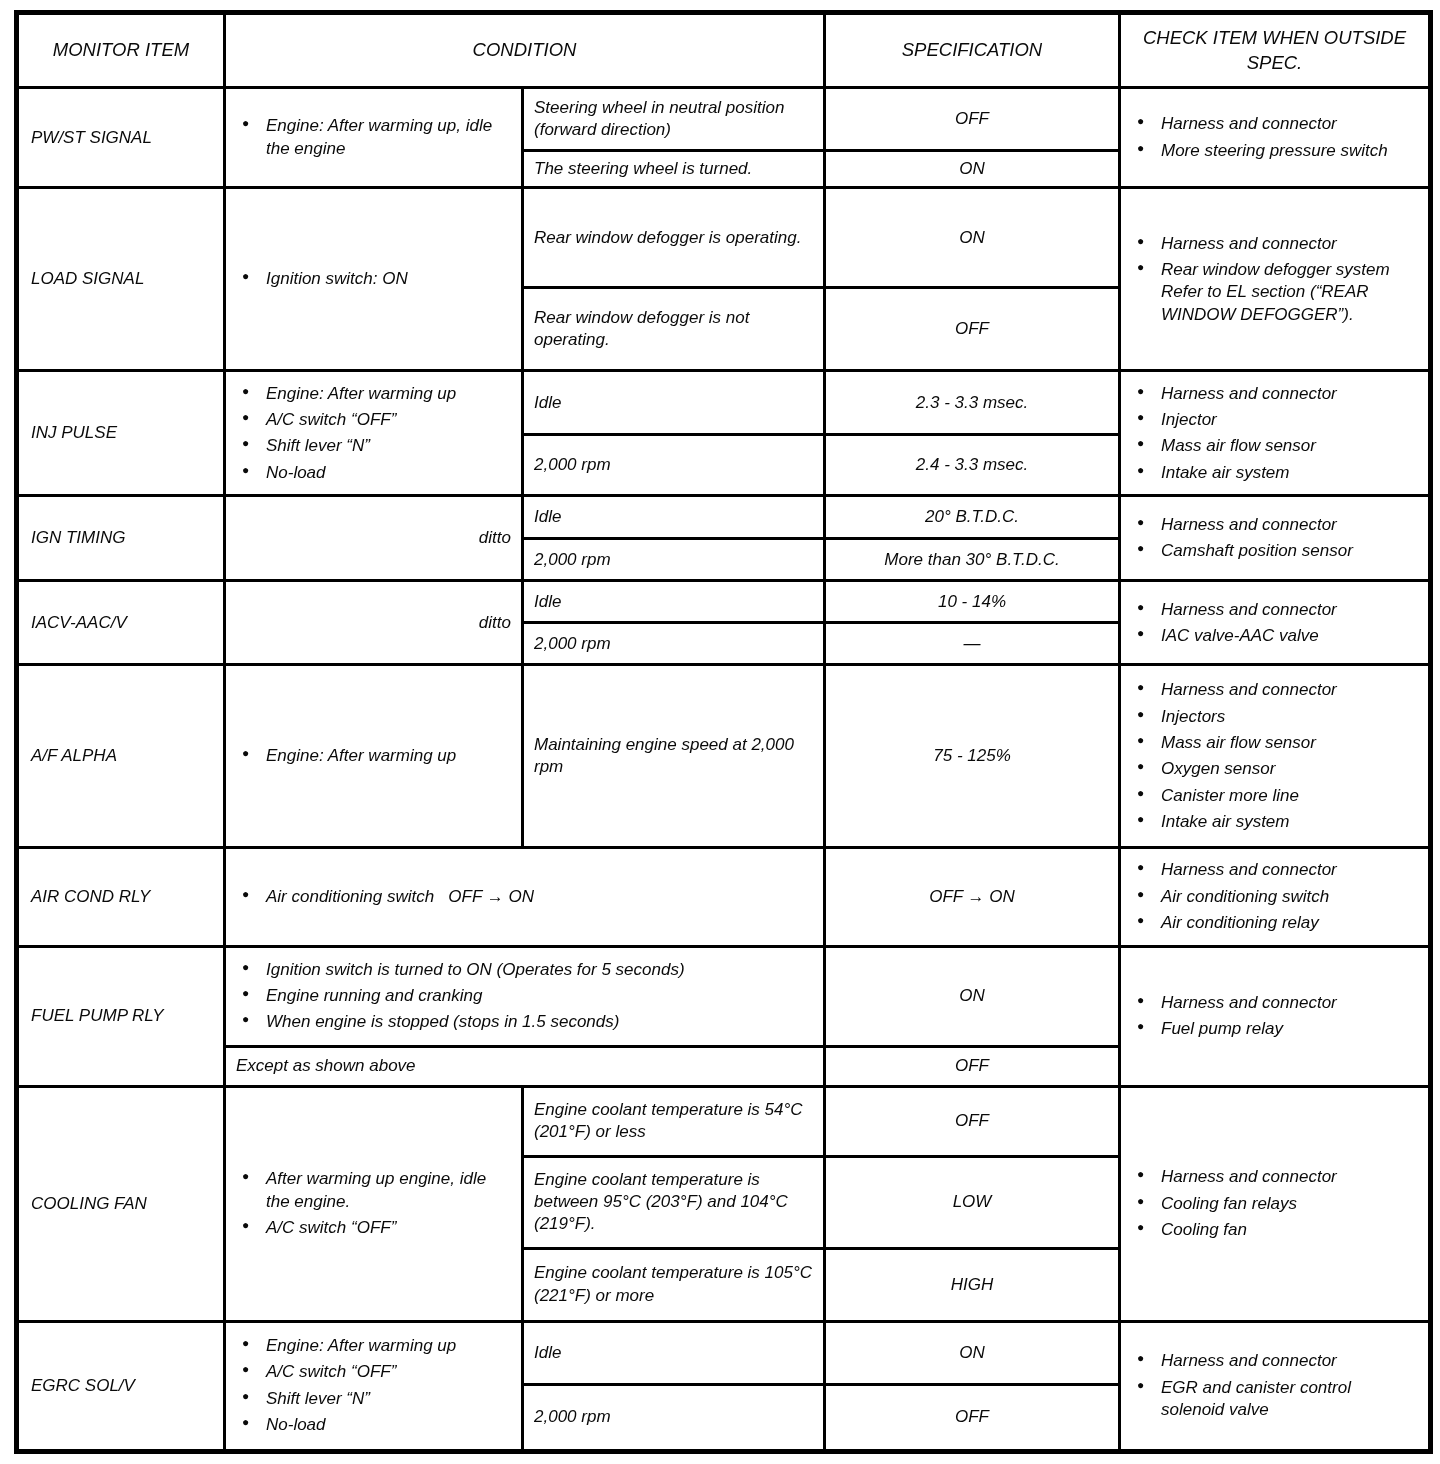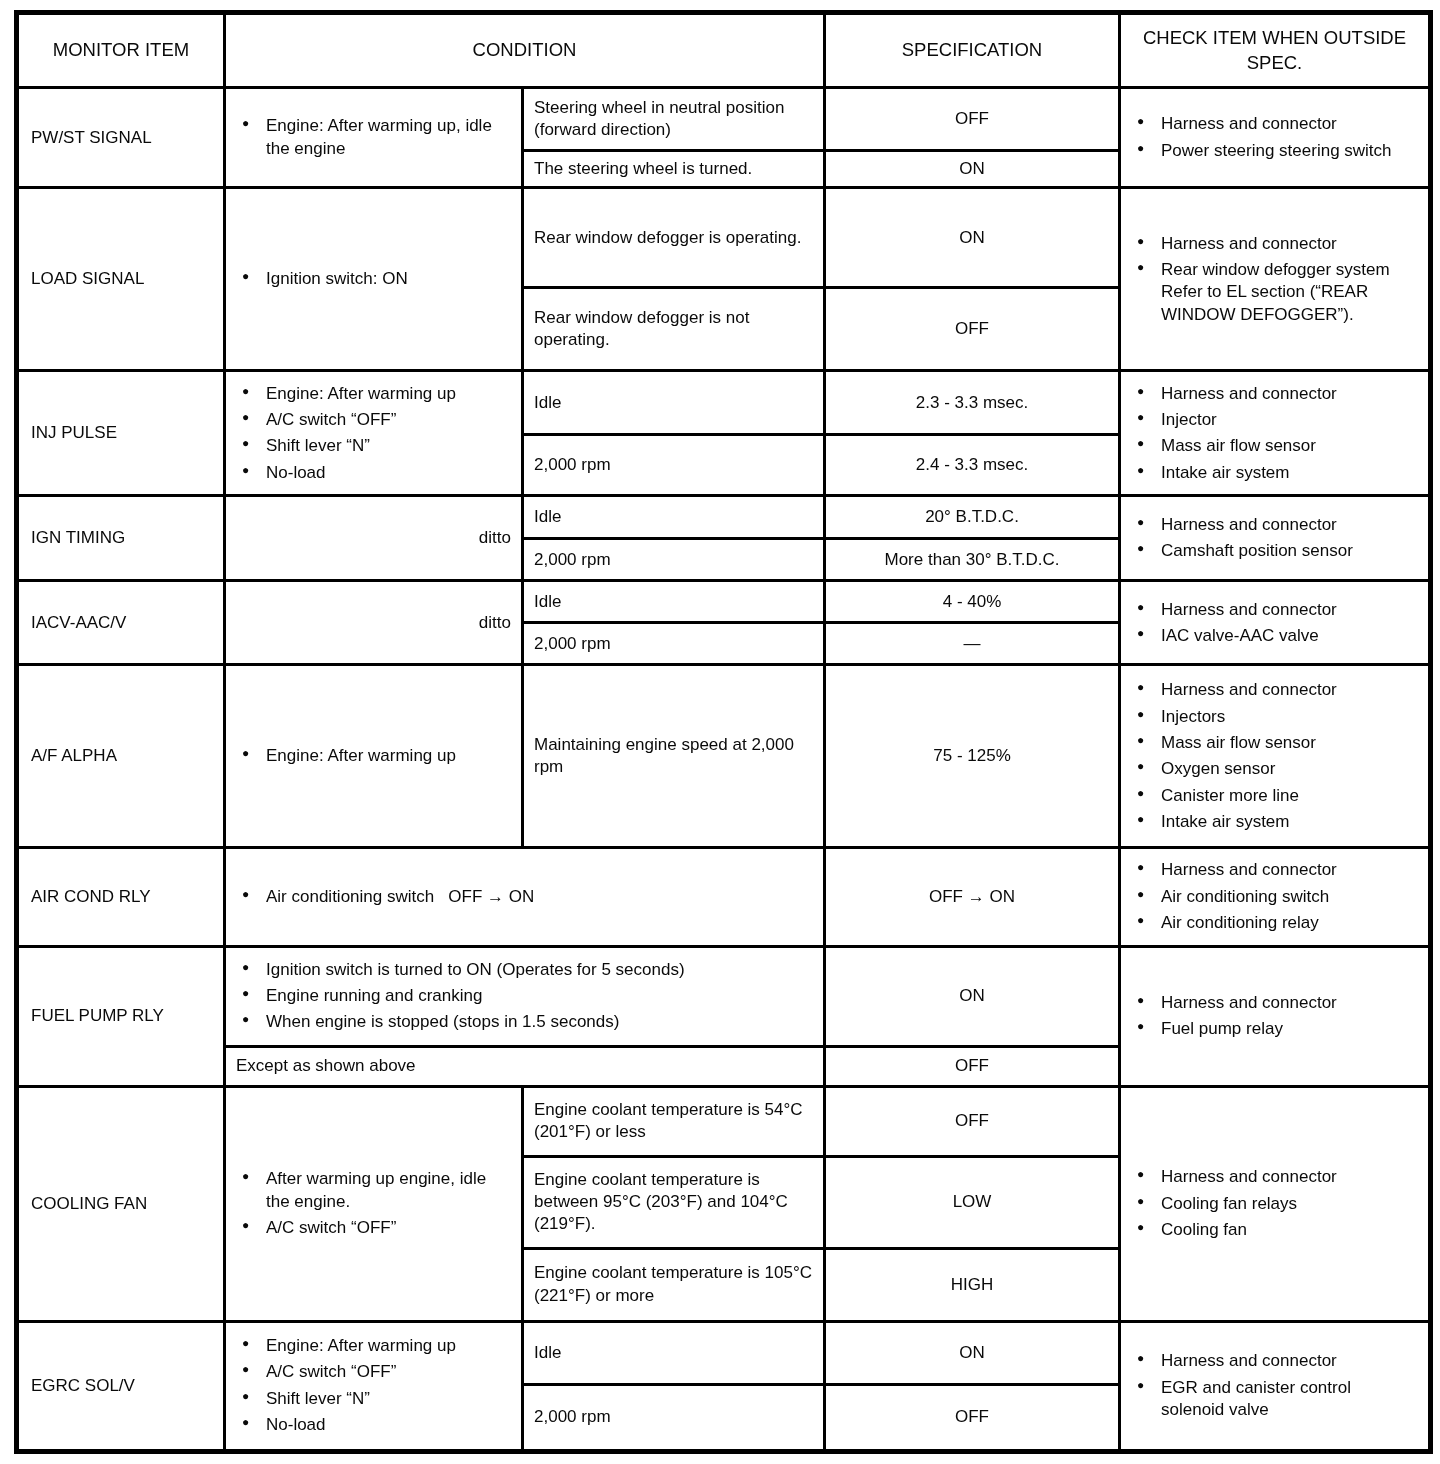--- a/index.html
+++ b/index.html
@@ -5,20 +5,21 @@
   html,body{margin:0;padding:0;}
   body{
     width:1440px;height:1464px;background:#ffffff;color:#0a0a0a;
     font-family:"Liberation Sans","DejaVu Sans",sans-serif;
     position:relative;overflow:hidden;
   }
   table.monitor{
     position:absolute;left:14px;top:10px;width:1414px;
     border-collapse:collapse;table-layout:fixed;
     border:5px solid #000;
+    font-style:italic;
   }
   td,th{
     border:3px solid #000;
     padding:6px 10px;
     font-size:17px;line-height:1.32;
     vertical-align:middle;
     font-weight:normal;
     overflow:hidden;
   }
   th.hdr{font-size:18.5px;text-align:center;padding:4px 6px;}
@@ -62,21 +63,21 @@
     <td rowspan="2">
       <ul class="bullets">
             <li>Engine: After warming up, idle the engine</li>
           </ul>
     </td>
     <td class="subcond">Steering wheel in neutral position (forward direction)</td>
     <td class="spec">OFF</td>
     <td rowspan="2">
       <ul class="bullets">
         <li>Harness and connector</li>
-        <li>Power steering steering switch</li>
+        <li>More steering pressure switch</li>
       </ul>
     </td>
   </tr>
   <tr style="height:37px">
     <td class="subcond">The steering wheel is turned.</td>
     <td class="spec">ON</td>
   </tr>
 
   <tr style="height:100px">
     <td class="item" rowspan="2">LOAD SIGNAL</td>
@@ -140,21 +141,21 @@
   </tr>
   <tr style="height:42px">
     <td class="subcond">2,000 rpm</td>
     <td class="spec">More than 30° B.T.D.C.</td>
   </tr>
 
   <tr style="height:42px">
     <td class="item" rowspan="2">IACV-AAC/V</td>
     <td class="ditto" rowspan="2">ditto</td>
     <td class="subcond">Idle</td>
-    <td class="spec">4 - 40%</td>
+    <td class="spec">10 - 14%</td>
     <td rowspan="2">
       <ul class="bullets">
         <li>Harness and connector</li>
         <li>IAC valve-AAC valve</li>
       </ul>
     </td>
   </tr>
   <tr style="height:42px">
     <td class="subcond">2,000 rpm</td>
     <td class="spec">—</td>

